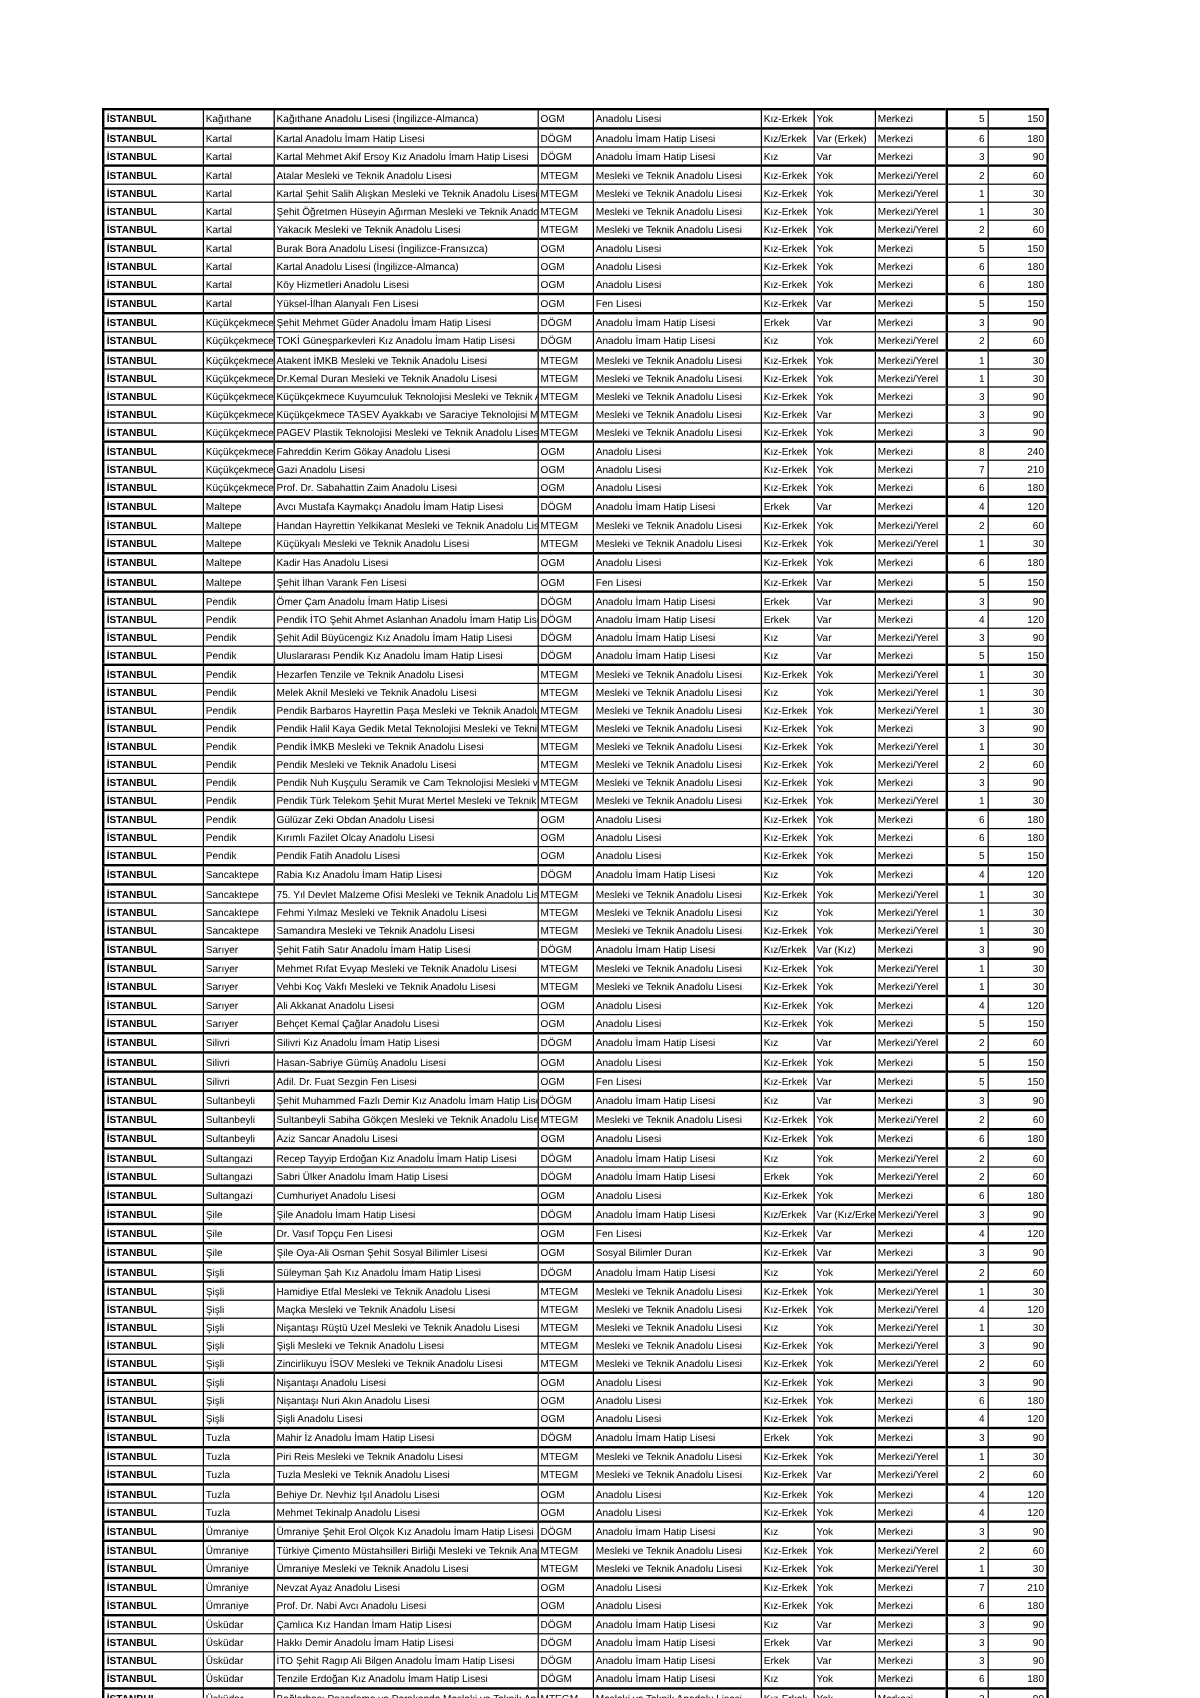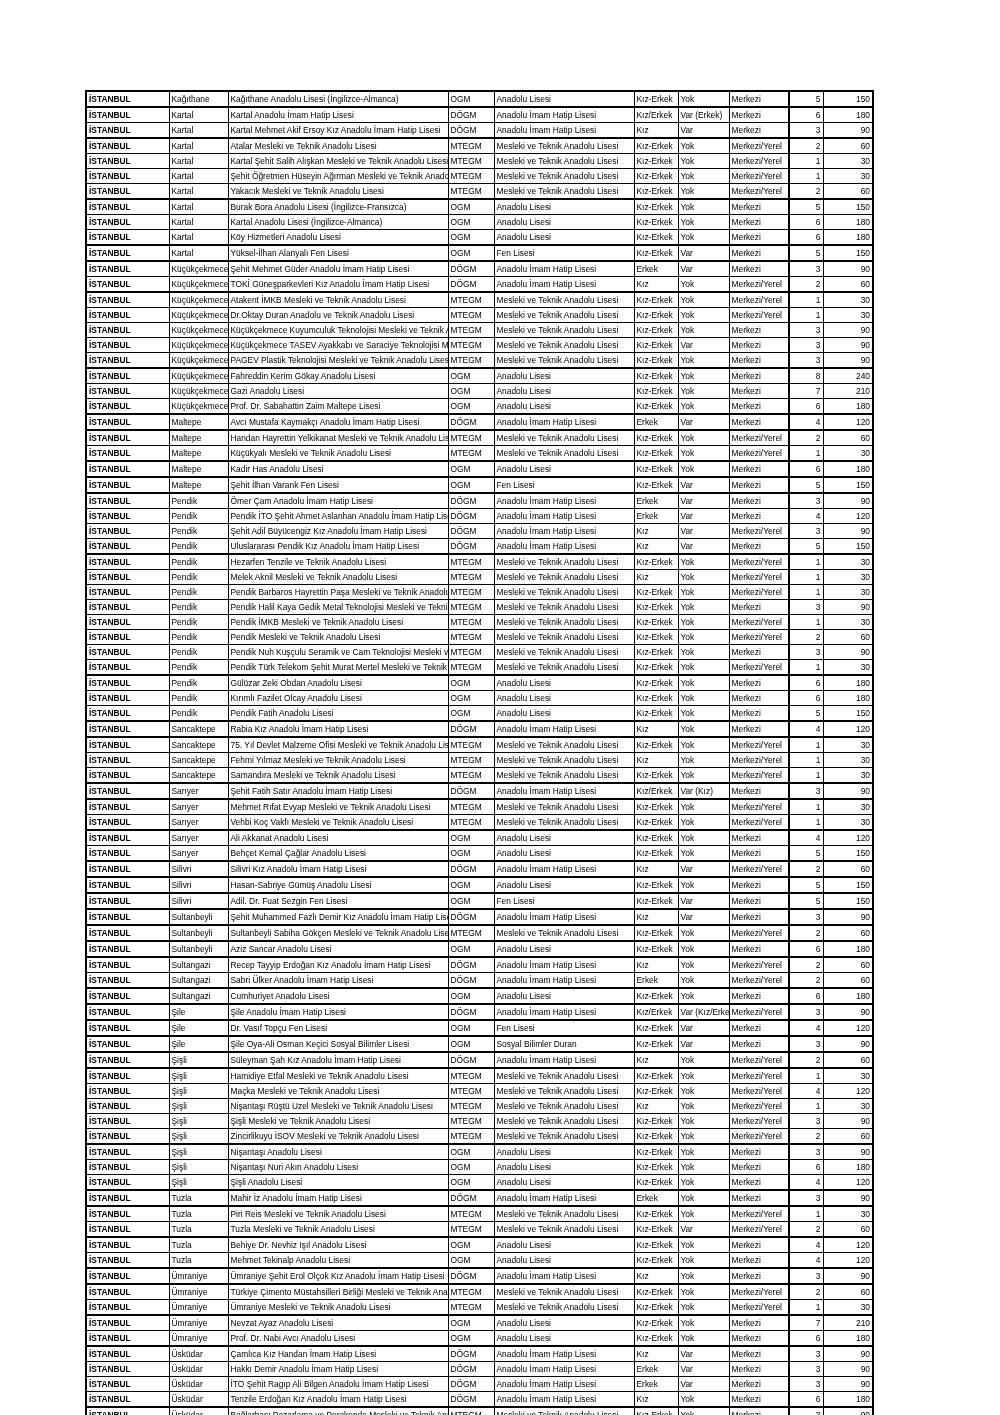--- a/index.html
+++ b/index.html
@@ -219,21 +219,21 @@
     <td class="c-type">Mesleki ve Teknik Anadolu Lisesi</td>
     <td class="c-gender">Kız-Erkek</td>
     <td class="c-boarding">Yok</td>
     <td class="c-placement">Merkezi/Yerel</td>
     <td class="c-n1">1</td>
     <td class="c-n2">30</td>
   </tr>
         <tr>
     <td class="c-province">İSTANBUL</td>
     <td class="c-district">Küçükçekmece</td>
-    <td class="c-school">Dr.Oktay Duran Anadolu ve Teknik Anadolu Lisesi</td>
+    <td class="c-school">Dr.Kemal Duran Mesleki ve Teknik Anadolu Lisesi</td>
     <td class="c-code">MTEGM</td>
     <td class="c-type">Mesleki ve Teknik Anadolu Lisesi</td>
     <td class="c-gender">Kız-Erkek</td>
     <td class="c-boarding">Yok</td>
     <td class="c-placement">Merkezi/Yerel</td>
     <td class="c-n1">1</td>
     <td class="c-n2">30</td>
   </tr>
         <tr>
     <td class="c-province">İSTANBUL</td>
@@ -291,21 +291,21 @@
     <td class="c-type">Anadolu Lisesi</td>
     <td class="c-gender">Kız-Erkek</td>
     <td class="c-boarding">Yok</td>
     <td class="c-placement">Merkezi</td>
     <td class="c-n1">7</td>
     <td class="c-n2">210</td>
   </tr>
         <tr>
     <td class="c-province">İSTANBUL</td>
     <td class="c-district">Küçükçekmece</td>
-    <td class="c-school">Prof. Dr. Sabahattin Zaim Maltepe Lisesi</td>
+    <td class="c-school">Prof. Dr. Sabahattin Zaim Anadolu Lisesi</td>
     <td class="c-code">OGM</td>
     <td class="c-type">Anadolu Lisesi</td>
     <td class="c-gender">Kız-Erkek</td>
     <td class="c-boarding">Yok</td>
     <td class="c-placement">Merkezi</td>
     <td class="c-n1">6</td>
     <td class="c-n2">180</td>
   </tr>
         <tr class="thick">
     <td class="c-province">İSTANBUL</td>
@@ -783,21 +783,21 @@
     <td class="c-type">Fen Lisesi</td>
     <td class="c-gender">Kız-Erkek</td>
     <td class="c-boarding">Var</td>
     <td class="c-placement">Merkezi</td>
     <td class="c-n1">4</td>
     <td class="c-n2">120</td>
   </tr>
         <tr class="thick">
     <td class="c-province">İSTANBUL</td>
     <td class="c-district">Şile</td>
-    <td class="c-school">Şile Oya-Ali Osman Keçici Sosyal Bilimler Lisesi</td>
+    <td class="c-school">Şile Oya-Ali Osman Şehit Sosyal Bilimler Lisesi</td>
     <td class="c-code">OGM</td>
     <td class="c-type">Sosyal Bilimler Duran</td>
     <td class="c-gender">Kız-Erkek</td>
     <td class="c-boarding">Var</td>
     <td class="c-placement">Merkezi</td>
     <td class="c-n1">3</td>
     <td class="c-n2">90</td>
   </tr>
         <tr class="thick">
     <td class="c-province">İSTANBUL</td>

